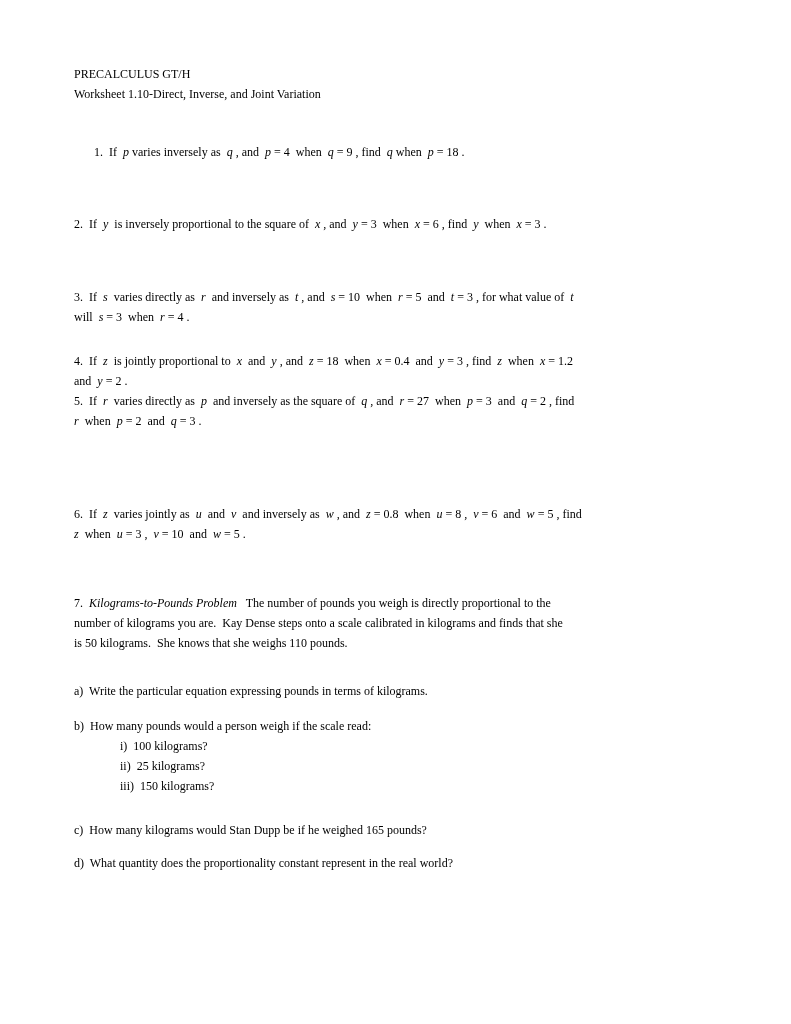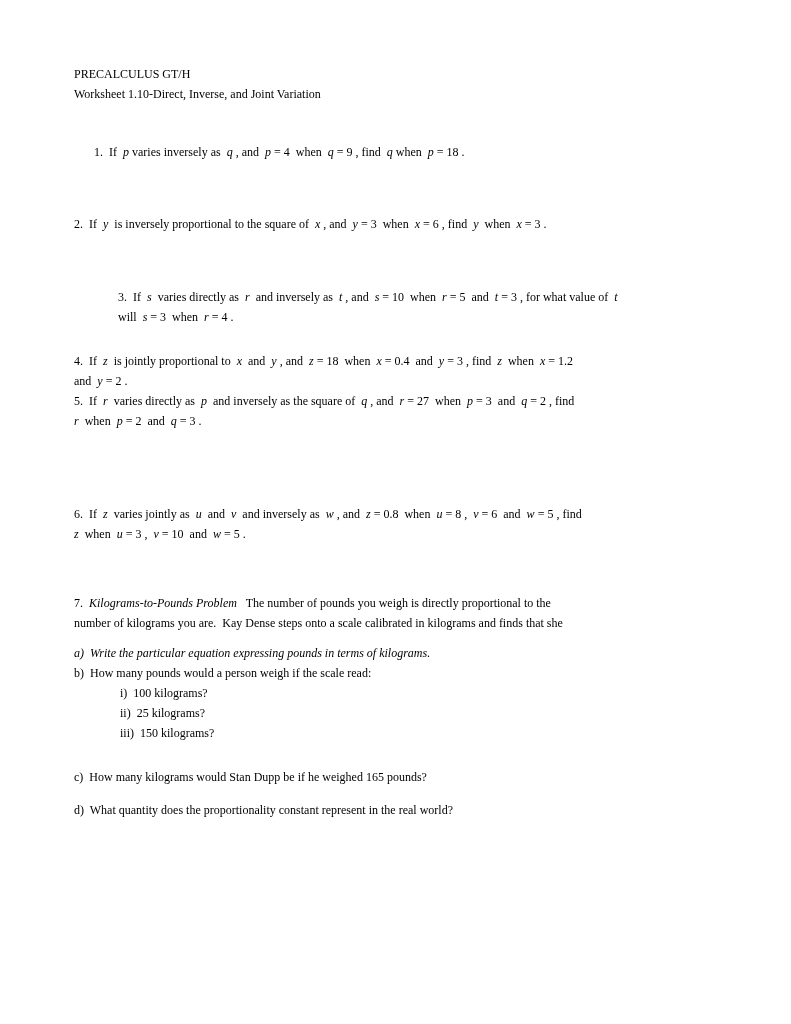--- a/index.html
+++ b/index.html
@@ -26,27 +26,27 @@
   }
   .runs, .plain {
     margin: 0;
     white-space: pre;
   }
   .it { font-style: italic; }
 
   .header-block   { margin: 0; }
   .prob-1  { margin-top: 38px; margin-left: 20px; }
   .prob-2  { margin-top: 52px; }
-  .prob-3  { margin-top: 53px; margin-left: 44px; }
+  .prob-3  { margin-top: 53px; }
   .prob-4  { margin-top: 24px; font-family: Liberation Serif, serif; }
   .prob-5  { }
   .prob-6  { margin-top: 73px; }
   .prob-7  { margin-top: 49px; }
-  .part-a  { margin-top: 10px; font-style: italic; }
-  .part-b  { }
+  .part-a  { margin-top: 28px; }
+  .part-b  { margin-top: 15px; }
   .part-b-items { margin-top: 0; padding-left: 46px; }
   .part-c  { margin-top: 24px; }
   .part-d  { margin-top: 13px; }
 </style>
 </head>
 <body>
 
 <div class="page">
   <div class="content">
 
@@ -54,21 +54,21 @@
       <p class="plain">PRECALCULUS GT/H</p>
       <p class="plain">Worksheet 1.10-Direct, Inverse, and Joint Variation</p>
     </div>
 
     <p class="runs prob-1"><span>1.  If  </span><span class="it">p</span><span> varies inversely as  </span><span class="it">q</span><span> , and  </span><span class="it">p</span><span> = 4  when  </span><span class="it">q</span><span> = 9 , find  </span><span class="it">q</span><span> when  </span><span class="it">p</span><span> = 18 .</span></p>
     <p class="runs prob-2"><span>2.  If  </span><span class="it">y</span><span>  is inversely proportional to the square of  </span><span class="it">x</span><span> , and  </span><span class="it">y</span><span> = 3  when  </span><span class="it">x</span><span> = 6 , find  </span><span class="it">y</span><span>  when  </span><span class="it">x</span><span> = 3 .</span></p>
     <p class="runs prob-3"><span>3.  If  </span><span class="it">s</span><span>  varies directly as  </span><span class="it">r</span><span>  and inversely as  </span><span class="it">t</span><span> , and  </span><span class="it">s</span><span> = 10  when  </span><span class="it">r</span><span> = 5  and  </span><span class="it">t</span><span> = 3 , for what value of  </span><span class="it">t</span><br><span>will  </span><span class="it">s</span><span> = 3  when  </span><span class="it">r</span><span> = 4 .</span></p>
     <p class="runs prob-4"><span>4.  If  </span><span class="it">z</span><span>  is jointly proportional to  </span><span class="it">x</span><span>  and  </span><span class="it">y</span><span> , and  </span><span class="it">z</span><span> = 18  when  </span><span class="it">x</span><span> = 0.4  and  </span><span class="it">y</span><span> = 3 , find  </span><span class="it">z</span><span>  when  </span><span class="it">x</span><span> = 1.2</span><br><span>and  </span><span class="it">y</span><span> = 2 .</span></p>
     <p class="runs prob-5"><span>5.  If  </span><span class="it">r</span><span>  varies directly as  </span><span class="it">p</span><span>  and inversely as the square of  </span><span class="it">q</span><span> , and  </span><span class="it">r</span><span> = 27  when  </span><span class="it">p</span><span> = 3  and  </span><span class="it">q</span><span> = 2 , find</span><br><span class="it">r</span><span>  when  </span><span class="it">p</span><span> = 2  and  </span><span class="it">q</span><span> = 3 .</span></p>
     <p class="runs prob-6"><span>6.  If  </span><span class="it">z</span><span>  varies jointly as  </span><span class="it">u</span><span>  and  </span><span class="it">v</span><span>  and inversely as  </span><span class="it">w</span><span> , and  </span><span class="it">z</span><span> = 0.8  when  </span><span class="it">u</span><span> = 8 ,  </span><span class="it">v</span><span> = 6  and  </span><span class="it">w</span><span> = 5 , find</span><br><span class="it">z</span><span>  when  </span><span class="it">u</span><span> = 3 ,  </span><span class="it">v</span><span> = 10  and  </span><span class="it">w</span><span> = 5 .</span></p>
-    <p class="runs prob-7"><span>7.  </span><span class="it">Kilograms-to-Pounds Problem</span><span>   The number of pounds you weigh is directly proportional to the</span><br><span>number of kilograms you are.  Kay Dense steps onto a scale calibrated in kilograms and finds that she</span><br></p>
+    <p class="runs prob-7"><span>7.  </span><span class="it">Kilograms-to-Pounds Problem</span><span>   The number of pounds you weigh is directly proportional to the</span><br><span>number of kilograms you are.  Kay Dense steps onto a scale calibrated in kilograms and finds that she</span><br><span>is 50 kilograms.  She knows that she weighs 110 pounds.</span></p>
 
     <p class="runs part-a"><span>a)  Write the particular equation expressing pounds in terms of kilograms.</span></p>
     <p class="runs part-b"><span>b)  How many pounds would a person weigh if the scale read:</span></p>
     <p class="runs part-b-items"><span>i)  100 kilograms?</span><br><span>ii)  25 kilograms?</span><br><span>iii)  150 kilograms?</span></p>
     <p class="runs part-c"><span>c)  How many kilograms would Stan Dupp be if he weighed 165 pounds?</span></p>
     <p class="runs part-d"><span>d)  What quantity does the proportionality constant represent in the real world?</span></p>
 
   </div>
 </div>
 

